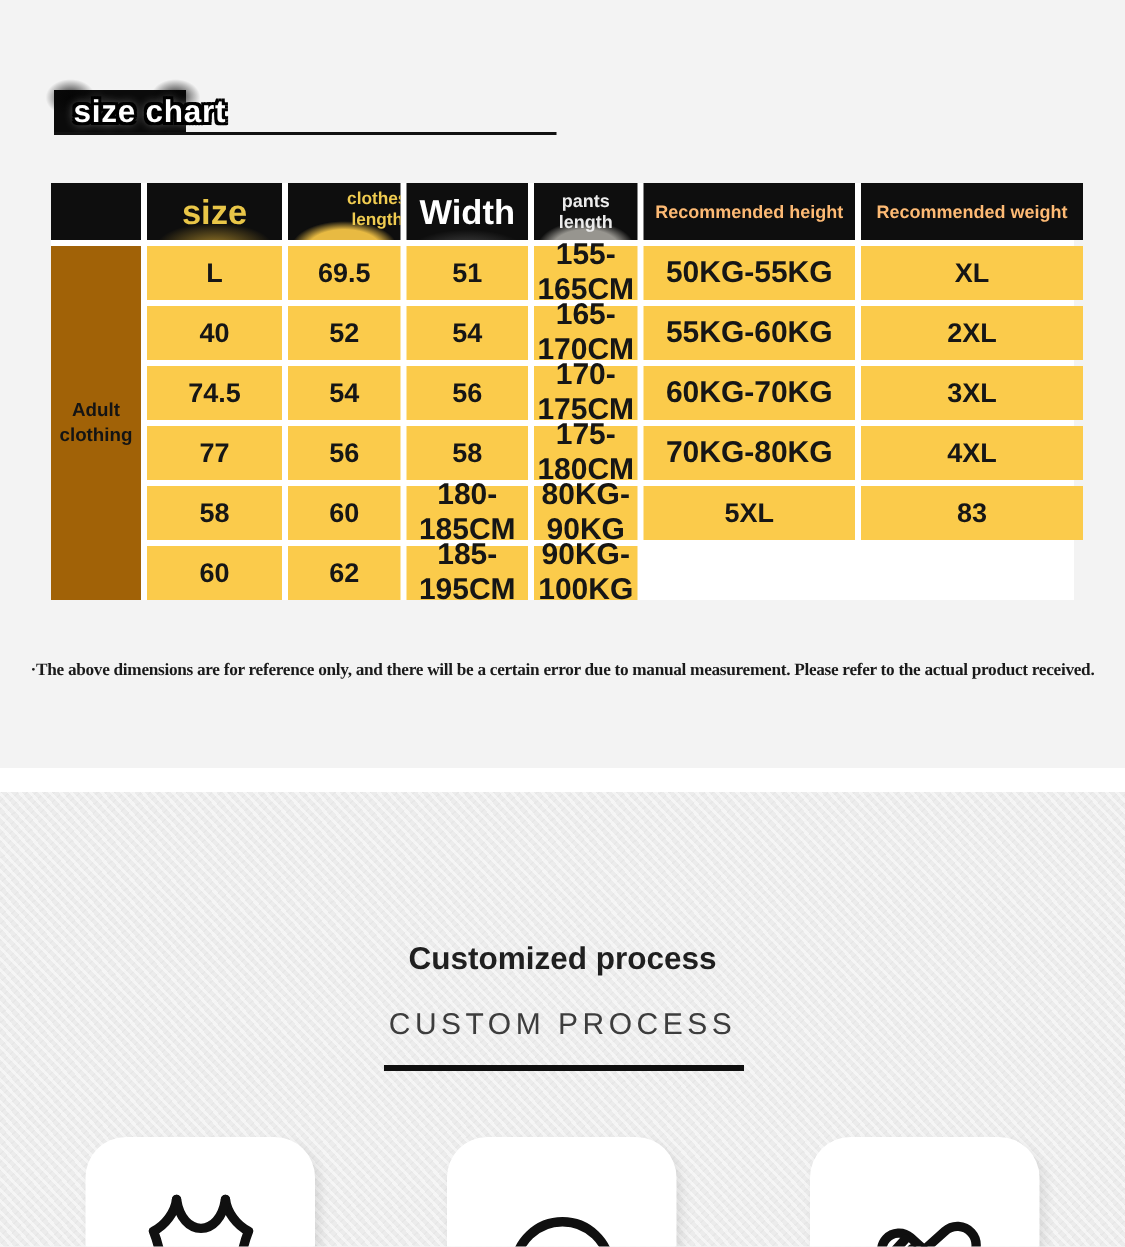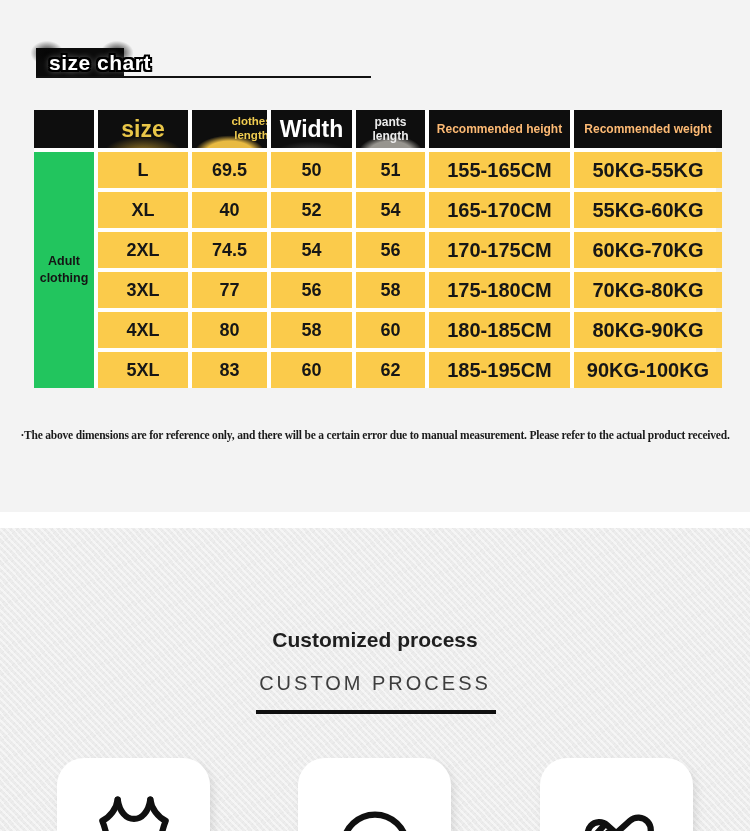--- a/index.html
+++ b/index.html
@@ -4,21 +4,21 @@
 <style>
   * { margin:0; padding:0; box-sizing:border-box; }
   html,body { width:750px; height:831px; }
   body {
     font-family:"Liberation Sans","DejaVu Sans",sans-serif;
     background:#f3f3f3; overflow:hidden; position:relative;
   }
   .page { position:absolute; inset:0; width:750px; height:831px; overflow:hidden; }
 
   
-  .top-section { position:absolute; left:0; top:0; width:641px; height:512px; background:#f3f3f3; }
+  .top-section { position:absolute; left:0; top:12px; width:641px; height:512px; background:#f3f3f3; }
 
   .badge {
     position:absolute; left:36px; top:48px; width:88px; height:29px;
     background:#0b0b0b;
   }
   .badge::before, .badge::after {
     content:""; position:absolute; width:46px; height:34px; top:-12px;
     background:radial-gradient(closest-side, rgba(5,5,5,.95), rgba(5,5,5,0) 72%);
   }
   .badge::before { left:-12px; }
@@ -52,21 +52,21 @@
     background:radial-gradient(62% 62% at 50% 114%, #e8ba42 52%, rgba(232,186,66,0) 76%), #0e0e0e;padding-left:44px; }
   .hcell.width-col  { font-size:23px; color:#ffffff;
     background:radial-gradient(66% 50% at 50% 118%, rgba(190,190,190,.35), rgba(190,190,190,0) 72%), #0e0e0e; }
   .hcell.pants-col  { font-size:12px; color:#ececec;
     background:radial-gradient(62% 62% at 50% 114%, #97958f 52%, rgba(151,149,143,0) 76%), #0e0e0e; }
   .hcell.rec-col    { font-size:12px; color:#fdba74; }
   .preline { white-space:pre-line; }
 
   .gcell {
     grid-column:1; grid-row:2 / span 6;
-    background:#22c55e; color:#141414; font-size:12.5px; font-weight:700;
+    background:#a16207; color:#141414; font-size:12.5px; font-weight:700;
     display:flex; align-items:center; justify-content:center; text-align:center; line-height:1.35;
   }
   .dcell {
     background:#fbcb4b; color:#161616; font-size:18px; font-weight:700;
     display:flex; align-items:center; justify-content:center; text-align:center;
   }
   .dcell.rng { font-size:20px; }
 
   .note {
     position:absolute; left:0; top:429px; width:750px; text-align:center;
@@ -127,21 +127,20 @@
       <div class="hcell width-col">Width</div>
       <div class="hcell pants-col">pants length</div>
       <div class="hcell rec-col">Recommended height</div>
       <div class="hcell rec-col">Recommended weight</div>
 
       <div class="gcell preline">Adult
 clothing</div>
 
       <div class="dcell">L</div>
       <div class="dcell">69.5</div>
-      <div class="dcell">50</div>
       <div class="dcell">51</div>
       <div class="dcell rng">155-165CM</div>
       <div class="dcell rng">50KG-55KG</div>
 
       <div class="dcell">XL</div>
       <div class="dcell">40</div>
       <div class="dcell">52</div>
       <div class="dcell">54</div>
       <div class="dcell rng">165-170CM</div>
       <div class="dcell rng">55KG-60KG</div>
@@ -154,21 +153,20 @@
       <div class="dcell rng">60KG-70KG</div>
 
       <div class="dcell">3XL</div>
       <div class="dcell">77</div>
       <div class="dcell">56</div>
       <div class="dcell">58</div>
       <div class="dcell rng">175-180CM</div>
       <div class="dcell rng">70KG-80KG</div>
 
       <div class="dcell">4XL</div>
-      <div class="dcell">80</div>
       <div class="dcell">58</div>
       <div class="dcell">60</div>
       <div class="dcell rng">180-185CM</div>
       <div class="dcell rng">80KG-90KG</div>
 
       <div class="dcell">5XL</div>
       <div class="dcell">83</div>
       <div class="dcell">60</div>
       <div class="dcell">62</div>
       <div class="dcell rng">185-195CM</div>

